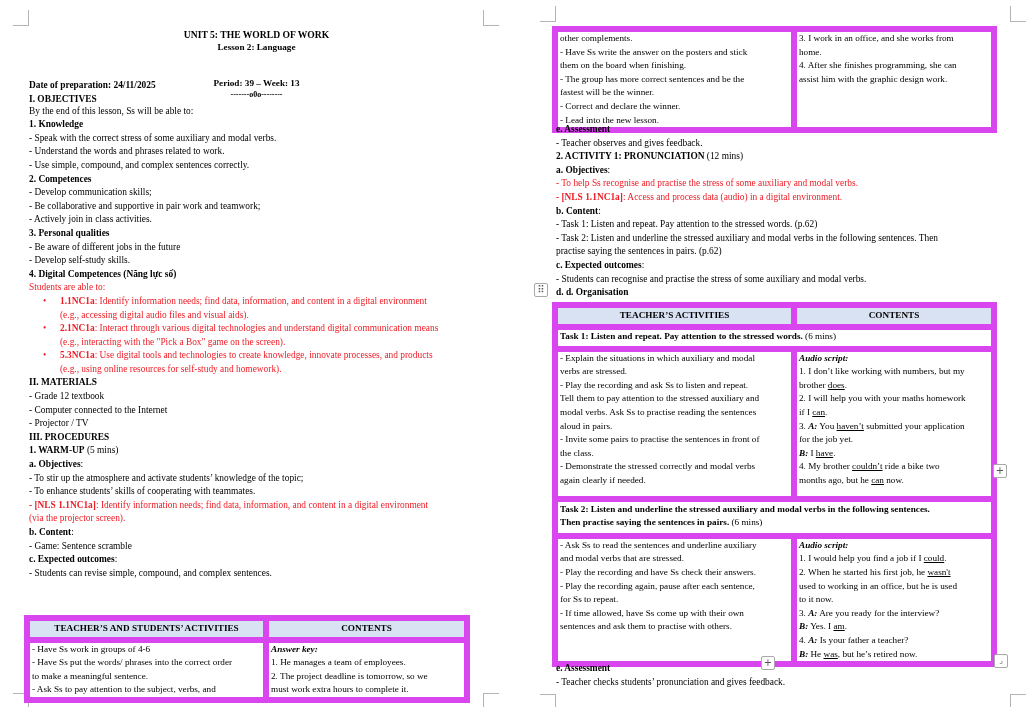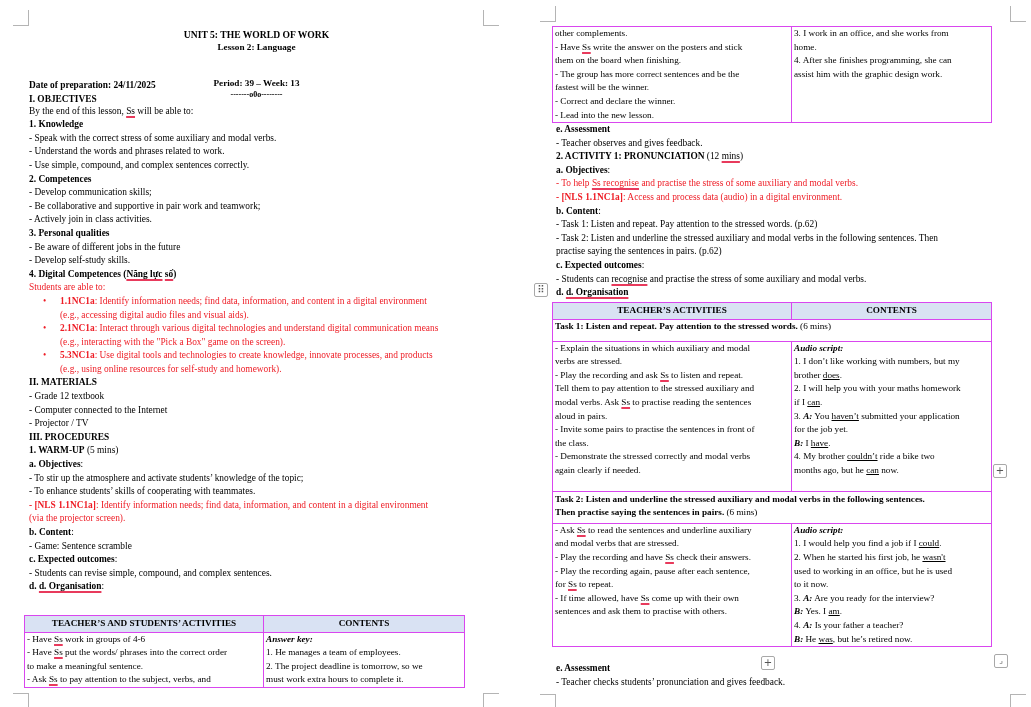--- a/index.html
+++ b/index.html
@@ -13,31 +13,31 @@
   .crop.tl-b { border-right-width: 1px; border-bottom-width: 1px; }
   .crop.tr-b { border-left-width: 1px; border-bottom-width: 1px; }
   .crop.bl-t { border-right-width: 1px; border-top-width: 1px; }
   .crop.br-t { border-left-width: 1px; border-top-width: 1px; }
 
   .content { position: absolute; left: 29px; width: 455px; font-size: 9.4px; line-height: 13.6px; }
   .ln { white-space: nowrap; }
   .b { font-weight: bold; }
   .i { font-style: italic; }
   .red { color: #ee1c25; }
-  .sq { text-decoration: underline; text-decoration-color: #e83a5c; text-decoration-thickness: 1.5px; text-underline-offset: 2px; }
+  .sq { text-decoration-color: #e83a5c; text-decoration-thickness: 1.5px; text-underline-offset: 2px; }
   .ul { text-decoration: underline; text-underline-offset: 1px; }
 
   .title-block .ln { text-align: center; font-weight: bold; line-height: 13.3px; }
 
   ul.bullets { list-style: none; padding-left: 31px; }
   ul.bullets li { position: relative; line-height: 13.6px; }
   ul.bullets li::before { content: "•"; position: absolute; left: -17px; color: #ee1c25; }
 
   table.tbl { border-collapse: collapse; font-size: 9.2px; line-height: 13.6px; table-layout: fixed; }
-  table.tbl td, table.tbl th { border: 1px solid #d946ef; vertical-align: top; padding: 0 2px; }
+  table.tbl td, table.tbl th { border: 6px solid #d946ef; vertical-align: top; padding: 0 2px; }
   table.tbl th { background: #d9e2f3; font-weight: bold; text-align: center; padding: 1px 2px; }
   table.tbl td.span-row { font-weight: bold; margin-left: 12px; }
   .cell-line { display: block; white-space: nowrap; }
 
   .handle { position: absolute; width: 14px; height: 14px; border: 1px solid #a8a8a8; border-radius: 2px; background: #fff; font-size: 10px; line-height: 11px; text-align: center; color: #555; font-family: "DejaVu Sans", sans-serif; }
 </style>
 </head>
 <body>
 
 <div class="gutter"></div>
@@ -101,21 +101,20 @@
     <div class="ln"><span class="b">1. WARM-UP</span><span> (5 mins)</span></div>
     <div class="ln"><span class="b">a. Objectives</span>:</div>
     <div class="ln">- To stir up the atmosphere and activate students’ knowledge of the topic;</div>
     <div class="ln">- To enhance students’ skills of cooperating with teammates.</div>
     <div class="ln red"><span class="b">- [NLS 1.1NC1a]</span><span>: Identify information needs; find data, information, and content in a digital environment</span></div>
     <div class="ln red">(via the projector screen).</div>
     <div class="ln"><span class="b">b. Content</span>:</div>
     <div class="ln">- Game: Sentence scramble</div>
     <div class="ln"><span class="b">c. Expected outcomes</span>:</div>
     <div class="ln">- Students can revise simple, compound, and complex sentences.</div>
-    <div class="ln"><span class="b">d. </span><span class="b sq">d. Organisation</span>:</div>
   </div>
 
   <table class="tbl" style="position:absolute; left:24px; top:615px; width:440px;">
     <colgroup>
         <col style="width:239px">
         <col style="width:201px">
       </colgroup>
     <tbody>
         <tr>
       <th>TEACHER’S AND STUDENTS’ ACTIVITIES</th>

